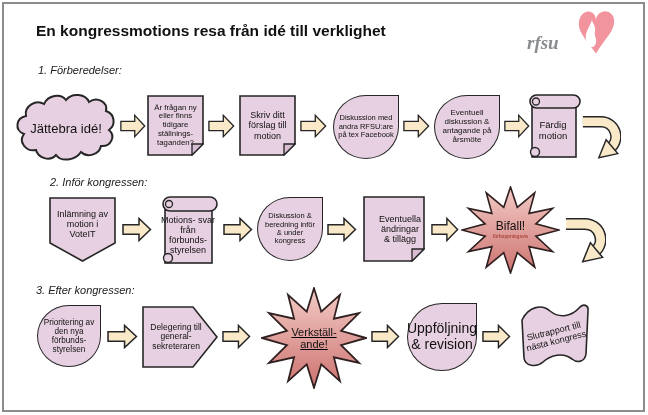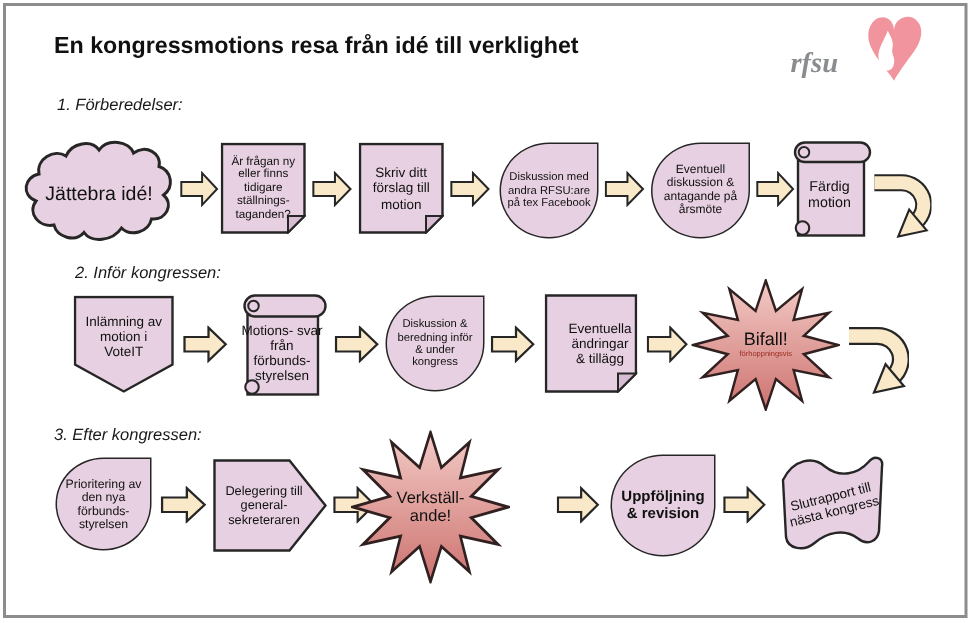--- a/index.html
+++ b/index.html
@@ -194,39 +194,39 @@
     <svg viewBox="0 0 76 62" preserveAspectRatio="none">
       <polygon points="1,1 51,1 75,31 51,61 1,61" fill="#e7d0e1" stroke="#262626" stroke-width="1.6"></polygon>
     </svg>
     <span class="txt" style="font-size:8.5px;padding-right:12px;">Delegering till general- sekreteraren</span>
   </div>
 
   <svg class="arrow-icon" style="left:222px;top:324px;" width="29" height="25" viewBox="0 0 30 26" preserveAspectRatio="none">
     <polygon points="1,8 17,8 17,1.5 28.5,13 17,24.5 17,18 1,18" fill="#f9e9c8" stroke="#262626" stroke-width="1.5"></polygon>
   </svg>
 
-  <div class="step burst" style="left:234px;top:287px;width:106px;height:102px;">
+  <div class="step burst" style="left:261px;top:287px;width:106px;height:102px;text-decoration:underline;">
     <svg viewBox="0 0 98 86" preserveAspectRatio="none">
       <defs>
         <linearGradient id="burst-grad-2" x1="0" y1="0" x2="0" y2="1">
           <stop offset="0" stop-color="#f3cbc6"></stop>
             <stop offset="1" stop-color="#cd7370"></stop>
         </linearGradient>
       </defs>
       <polygon points="97,43 74.1,49 90.6,64 67.4,59.3 73,79.4 55.7,65.2 49,85 42.3,65.2 25,79.4 30.6,59.3 7.4,64 23.9,49 1,43 23.9,37 7.4,22 30.6,26.7 25,6.6 42.3,20.8 49,1 55.7,20.8 73,6.6 67.4,26.7 90.6,22 74.1,37" fill="url(#burst-grad-2)" stroke="#302020" stroke-width="1.6"></polygon>
     </svg>
     <span class="txt" style="font-size:11px;max-width:58px;">Verkställ- ande!</span>
   </div>
 
   <svg class="arrow-icon" style="left:371px;top:324px;" width="29" height="25" viewBox="0 0 30 26" preserveAspectRatio="none">
     <polygon points="1,8 17,8 17,1.5 28.5,13 17,24.5 17,18 1,18" fill="#f9e9c8" stroke="#262626" stroke-width="1.5"></polygon>
   </svg>
 
   <div class="step teardrop" style="left:407px;top:303px;width:70px;height:68px;">
-    <span class="txt" style="font-size:10px;font-weight:bold;">Uppföljning &amp; revision</span>
+    <span class="txt" style="font-size:14px;">Uppföljning &amp; revision</span>
   </div>
 
   <svg class="arrow-icon" style="left:482px;top:324px;" width="29" height="25" viewBox="0 0 30 26" preserveAspectRatio="none">
     <polygon points="1,8 17,8 17,1.5 28.5,13 17,24.5 17,18 1,18" fill="#f9e9c8" stroke="#262626" stroke-width="1.5"></polygon>
   </svg>
 
   <div class="step flag-shape" style="left:516px;top:300px;width:78px;height:72px;">
     <svg viewBox="0 0 78 72" preserveAspectRatio="none">
       <path d="M6,20 C13,6 26,4 34,11 C44,19 56,16 63,8 C67,3 73,5 72,11 L70,54 C69,61 62,64 56,59 C47,52 35,55 27,62 C20,68 9,66 8,58 Z" fill="#e7d0e1" stroke="#262626" stroke-width="1.6"></path>
     </svg>

